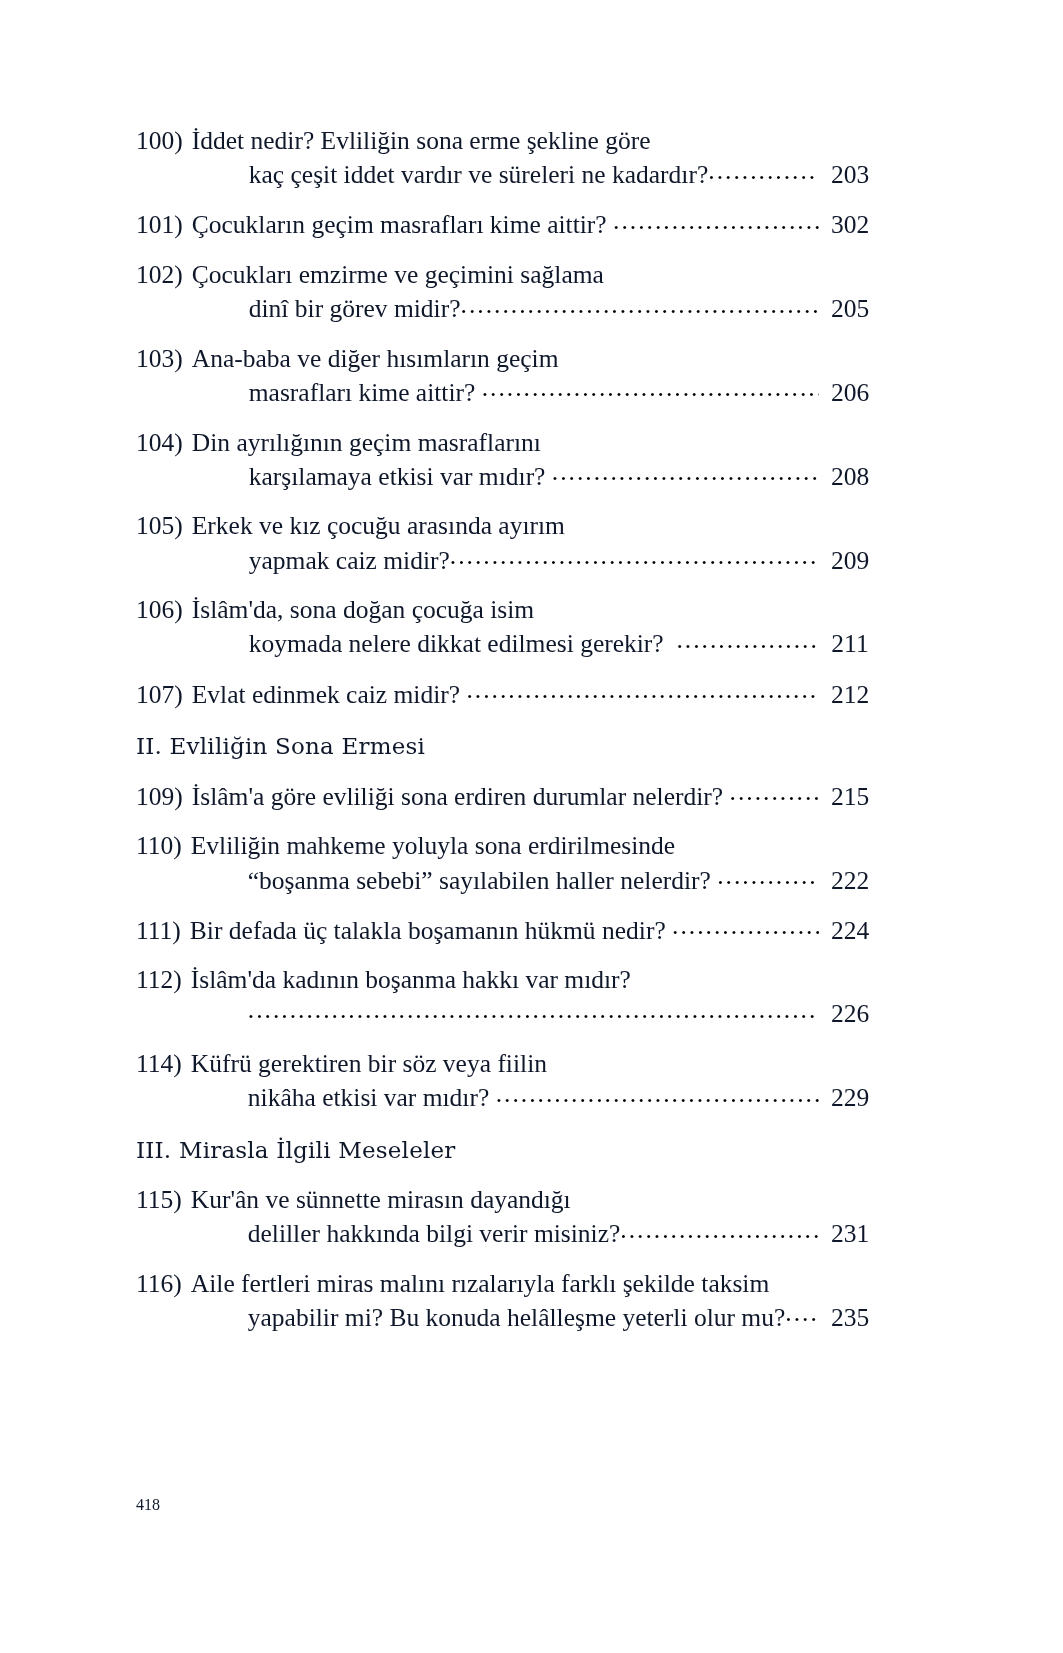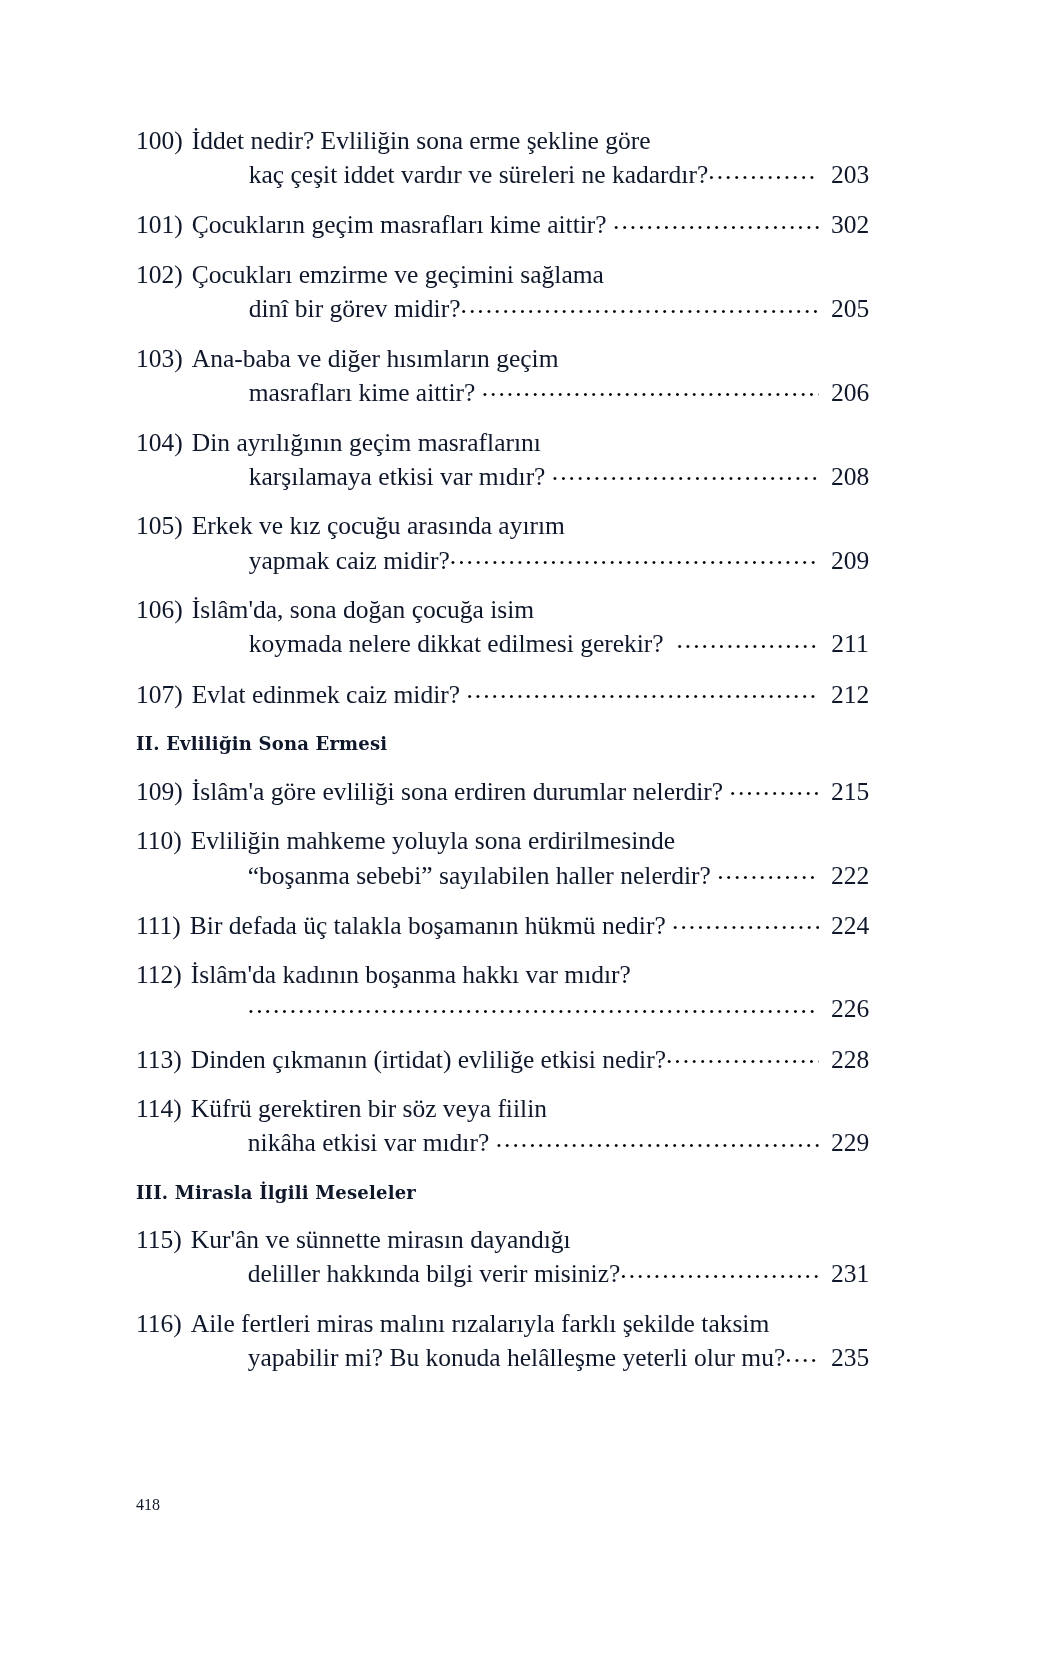--- a/index.html
+++ b/index.html
@@ -73,22 +73,22 @@
     padding-left: 3px;
   }
   
   .toc-line.cont .toc-num {
     visibility: hidden;
   }
 
   
   .section-heading {
     font-family: "DejaVu Serif", "Liberation Serif", serif;
-    font-weight: bold;
-    font-size: 18px;
+    font-weight: normal;
+    font-size: 23px;
     letter-spacing: 0.2px;
     margin: 22px 0 20px 0;
   }
 
   
   .folio {
     position: absolute;
     left: 128px;
     top: 1484px;
     font-size: 16px;
@@ -230,28 +230,20 @@
           <span class="toc-text">İslâm'da kadının boşanma hakkı var mıdır?</span>
         </div>
         <div class="toc-line cont">
           <span class="toc-num">112)</span>
           <span class="toc-indent"></span>
           <span class="toc-leader"></span>
           <span class="toc-page">226</span>
         </div>
       </div>
       <div class="toc-entry">
-        <div class="toc-line">
-          <span class="toc-num">113)</span>
-          <span class="toc-text">Dinden çıkmanın (irtidat) evliliğe etkisi nedir?</span>
-          <span class="toc-leader"></span>
-          <span class="toc-page">228</span>
-        </div>
-      </div>
-      <div class="toc-entry">
         <div class="toc-line no-leader">
           <span class="toc-num">114)</span>
           <span class="toc-text">Küfrü gerektiren bir söz veya fiilin</span>
         </div>
         <div class="toc-line cont">
           <span class="toc-num">114)</span>
           <span class="toc-indent"></span>
           <span class="toc-text">nikâha etkisi var mıdır? </span>
           <span class="toc-leader"></span>
           <span class="toc-page">229</span>

